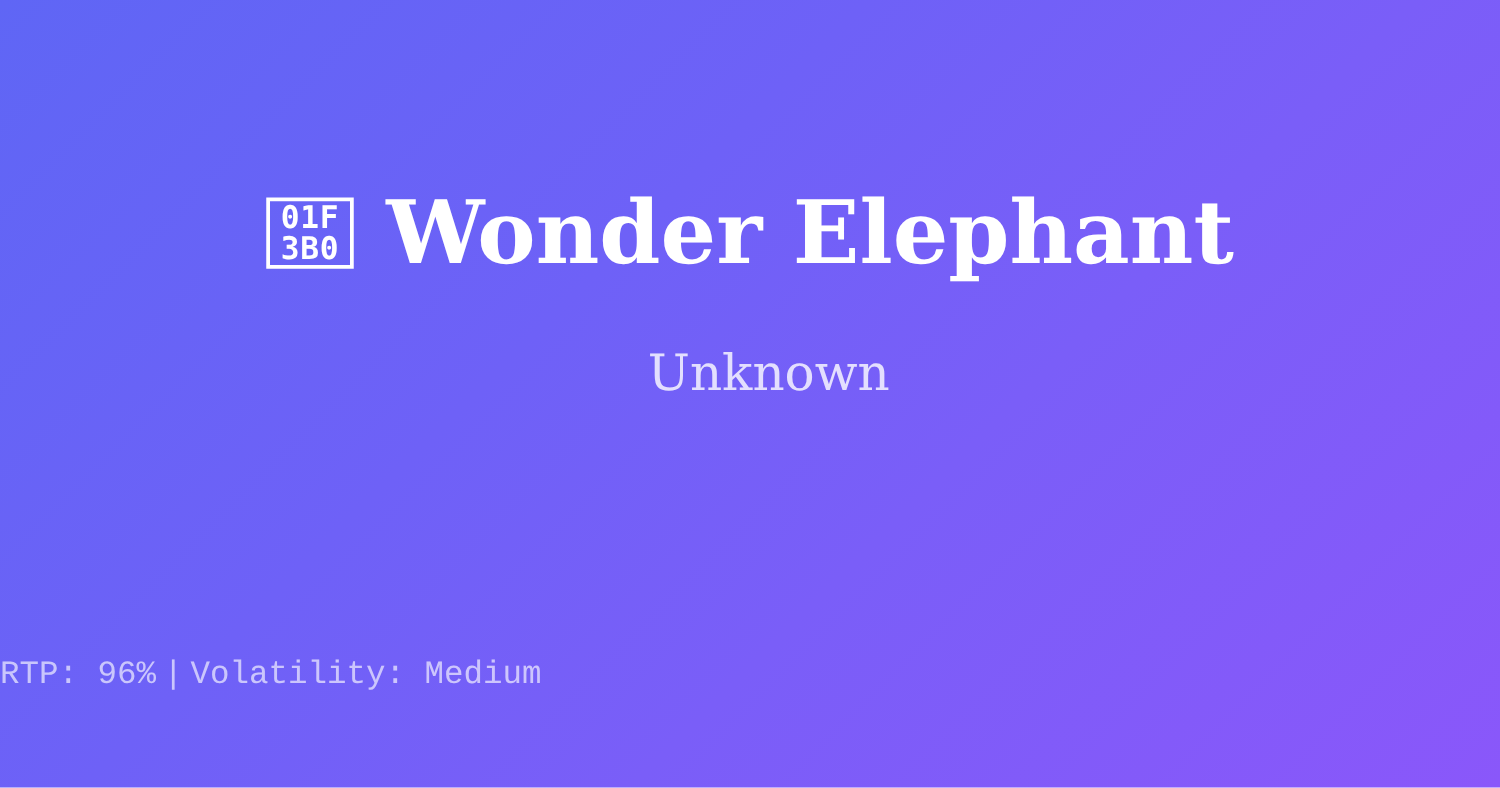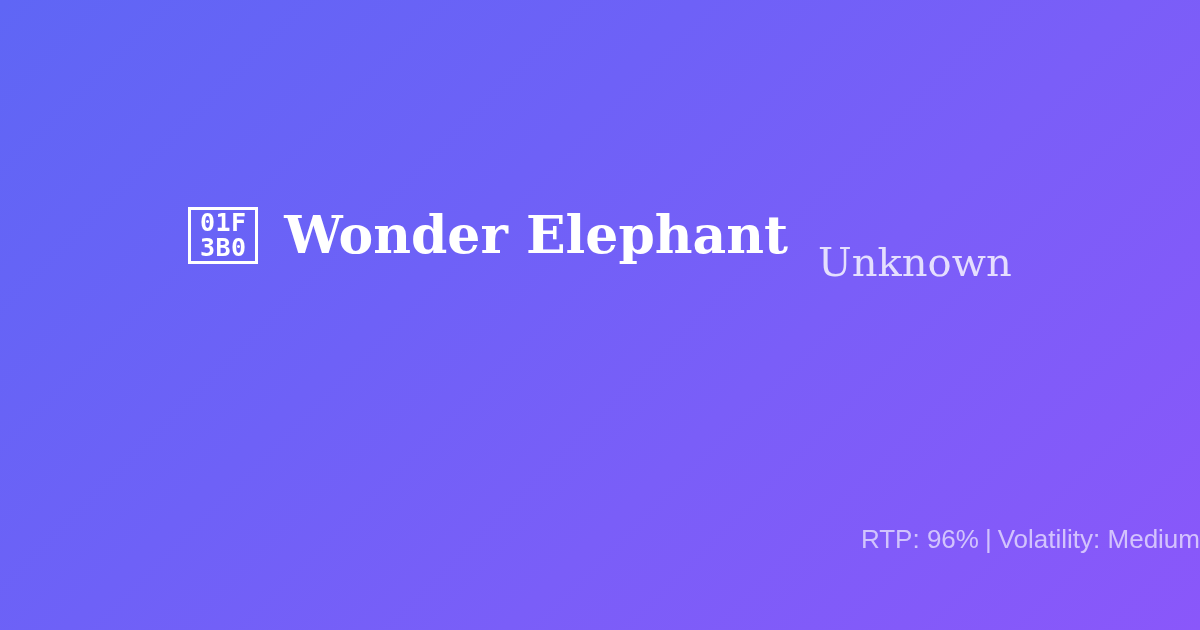--- a/index.html
+++ b/index.html
@@ -27,21 +27,21 @@
   }
 
   
   .title-row {
     position: absolute;
     top: 0;
     left: 0;
     right: 0;
     height: 470px;
     display: flex;
-    flex-direction: row;
+    flex-direction: column;
     align-items: center;
     justify-content: center;
     padding: 0 32px;
     box-sizing: border-box;
   }
 
   .title-line {
     display: flex;
     align-items: center;
     justify-content: center;
@@ -68,21 +68,21 @@
     flex: none;
   }
   .tofu span {
     display: block;
   }
 
   .game-title {
     color: #ffffff;
     font-family: "DejaVu Serif", "Liberation Serif", serif;
     font-weight: 700;
-    font-size: 52px;
+    font-size: 70px;
     line-height: 1.05;
     letter-spacing: 0px;
     margin: 0;
   }
 
   .provider {
     margin-top: 54px;
     color: rgba(255, 255, 255, 0.80);
     font-family: "DejaVu Serif", "Liberation Serif", serif;
     font-weight: 400;
@@ -91,23 +91,23 @@
     text-align: center;
     margin-left: 30px;
   }
 
   
   .stats {
     position: absolute;
     left: 0;
     right: 0;
     top: 524px;
-    text-align: right;
+    text-align: left;
     color: rgba(255, 255, 255, 0.64);
-    font-family: Liberation Sans, sans-serif;
+    font-family: Liberation Mono, monospace;
     font-weight: 400;
     font-size: 26px;
     line-height: 1.2;
   }
   .stats .sep {
     padding: 0 6px;
   }
 </style>
 </head>
 <body>

